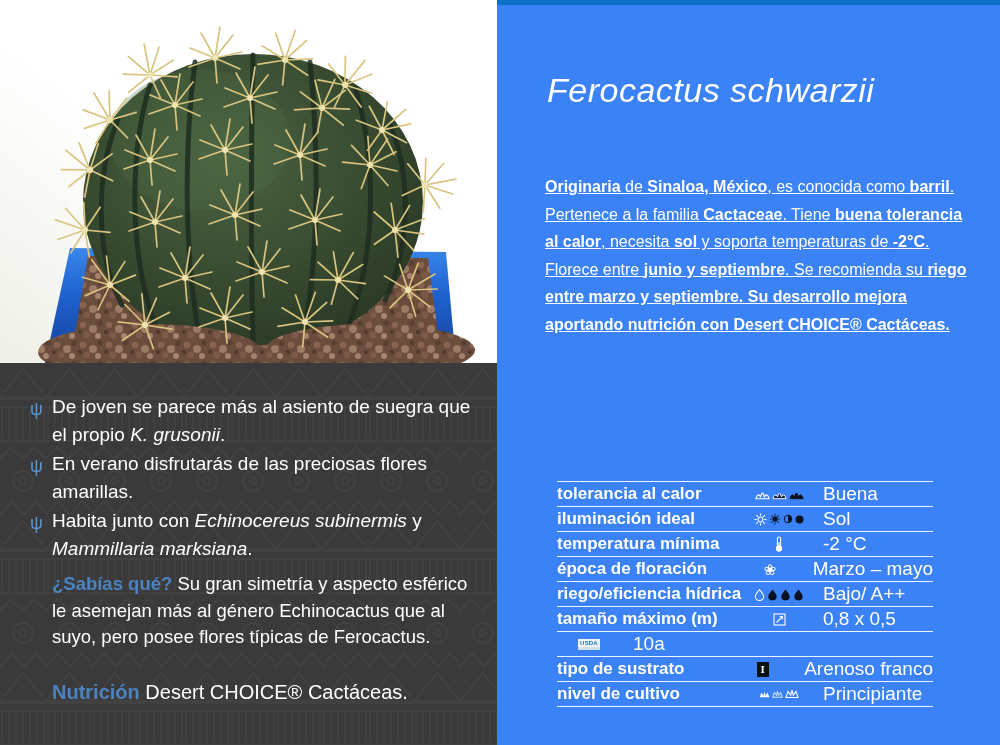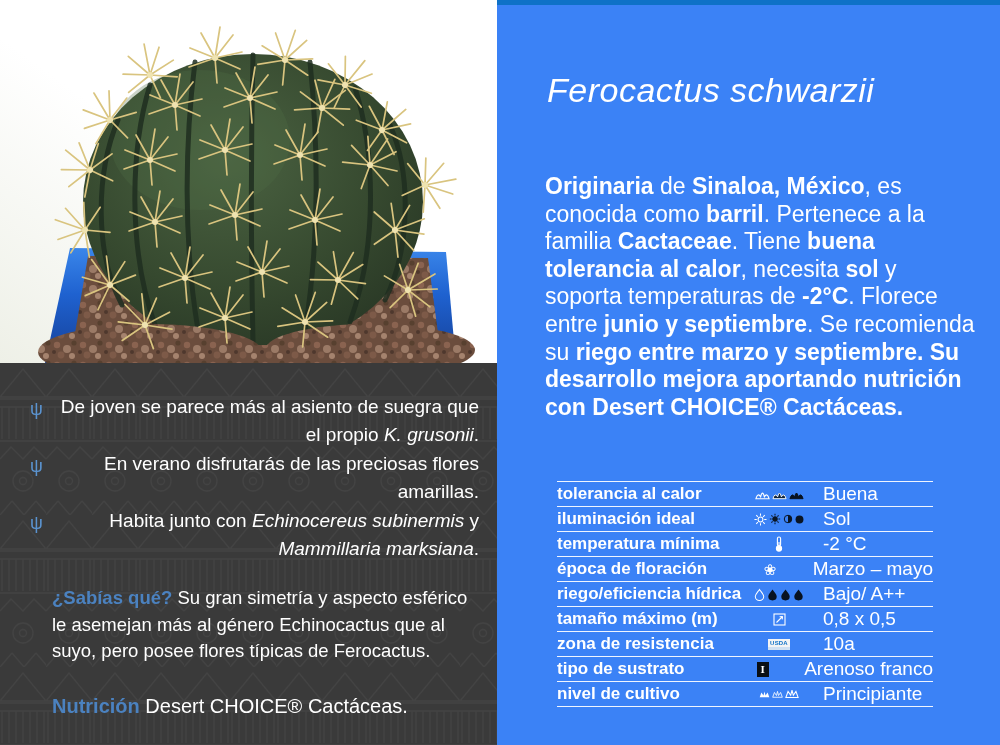--- a/index.html
+++ b/index.html
@@ -9,32 +9,32 @@
   
   .photo{position:absolute;left:0;top:0;width:497px;height:363px;background:#fff;overflow:hidden;}
   .photo svg{display:block;}
 
   
   .dark{position:absolute;left:0;top:363px;width:497px;height:382px;background:#3a3a3a;color:#fff;overflow:hidden;}
   .dark .pattern{position:absolute;left:0;top:0;}
   .dark .content{position:relative;z-index:1;padding:30px 18px 0 30px;font-size:19px;line-height:28px;}
   .bullet{display:flex;margin-bottom:1px;}
   .psi{flex:none;width:22px;color:#5b93cf;font-size:18px;padding-top:2px;}
-  .btext{flex:1;max-width:442px;text-align:right;}
-  .sabias{margin:22px 0 0 22px;max-width:432px;font-size:18.5px;line-height:26.5px;}
+  .btext{flex:1;max-width:442px;}
+  .sabias{margin:8px 0 0 22px;max-width:432px;font-size:18.5px;line-height:26.5px;}
   .nutri{margin:27px 0 0 22px;font-size:20px;}
 
   .b{font-weight:bold;}
   .i{font-style:italic;}
   .a{color:#4b82c0;font-weight:bold;}
 
   
   .right{position:absolute;left:497px;top:5px;width:503px;height:745px;background:#3b82f6;color:#fff;}
   .title{position:absolute;left:50px;top:66px;font-size:34px;font-style:italic;letter-spacing:.5px;white-space:nowrap;}
-  .intro{position:absolute;left:48px;top:168px;width:432px;font-size:23px;line-height:27.6px;}
+  .intro{position:absolute;left:48px;top:168px;width:432px;font-size:16px;line-height:27.6px;text-decoration:underline;}
 
   .facts{position:absolute;left:60px;top:476px;width:376px;}
   .trow{display:flex;align-items:center;height:24px;border-top:1px solid rgba(255,255,255,.92);}
   .trow:last-child{border-bottom:1px solid rgba(255,255,255,.92);}
   .tlabel{width:190px;text-align:left;font-weight:bold;font-size:17px;white-space:nowrap;}
   .ticon{width:64px;display:flex;justify-content:center;align-items:center;gap:2px;}
   .tvalue{flex:1;padding-left:12px;font-size:19px;white-space:nowrap;}
   .glyph{font-size:15px;line-height:1;}
   .usda{background:#f4f4f4;color:#0e71c7;font-size:6px;font-weight:bold;
         padding:1px 2px 0 2px;border-bottom:3px solid #cfe0f2;line-height:7px;letter-spacing:.2px;}
@@ -277,21 +277,20 @@
                 <rect x="1" y="1" width="11" height="11"></rect>
                 <line x1="3.5" y1="9.5" x2="9.5" y2="3.5"></line>
                 <path d="M9.5,3.5 L6.6,3.8 M9.5,3.5 L9.2,6.4"></path>
               </g>
             </svg>
         </div>
         <div class="tvalue">0,8 x 0,5</div>
       </div>
 
       <div class="trow">
-        <div class="tlabel">zona de resistencia</div>
         <div class="ticon">
           <span class="usda">USDA</span>
         </div>
         <div class="tvalue">10a</div>
       </div>
 
       <div class="trow">
         <div class="tlabel">tipo de sustrato</div>
         <div class="ticon">
           <span class="subst">I</span>

